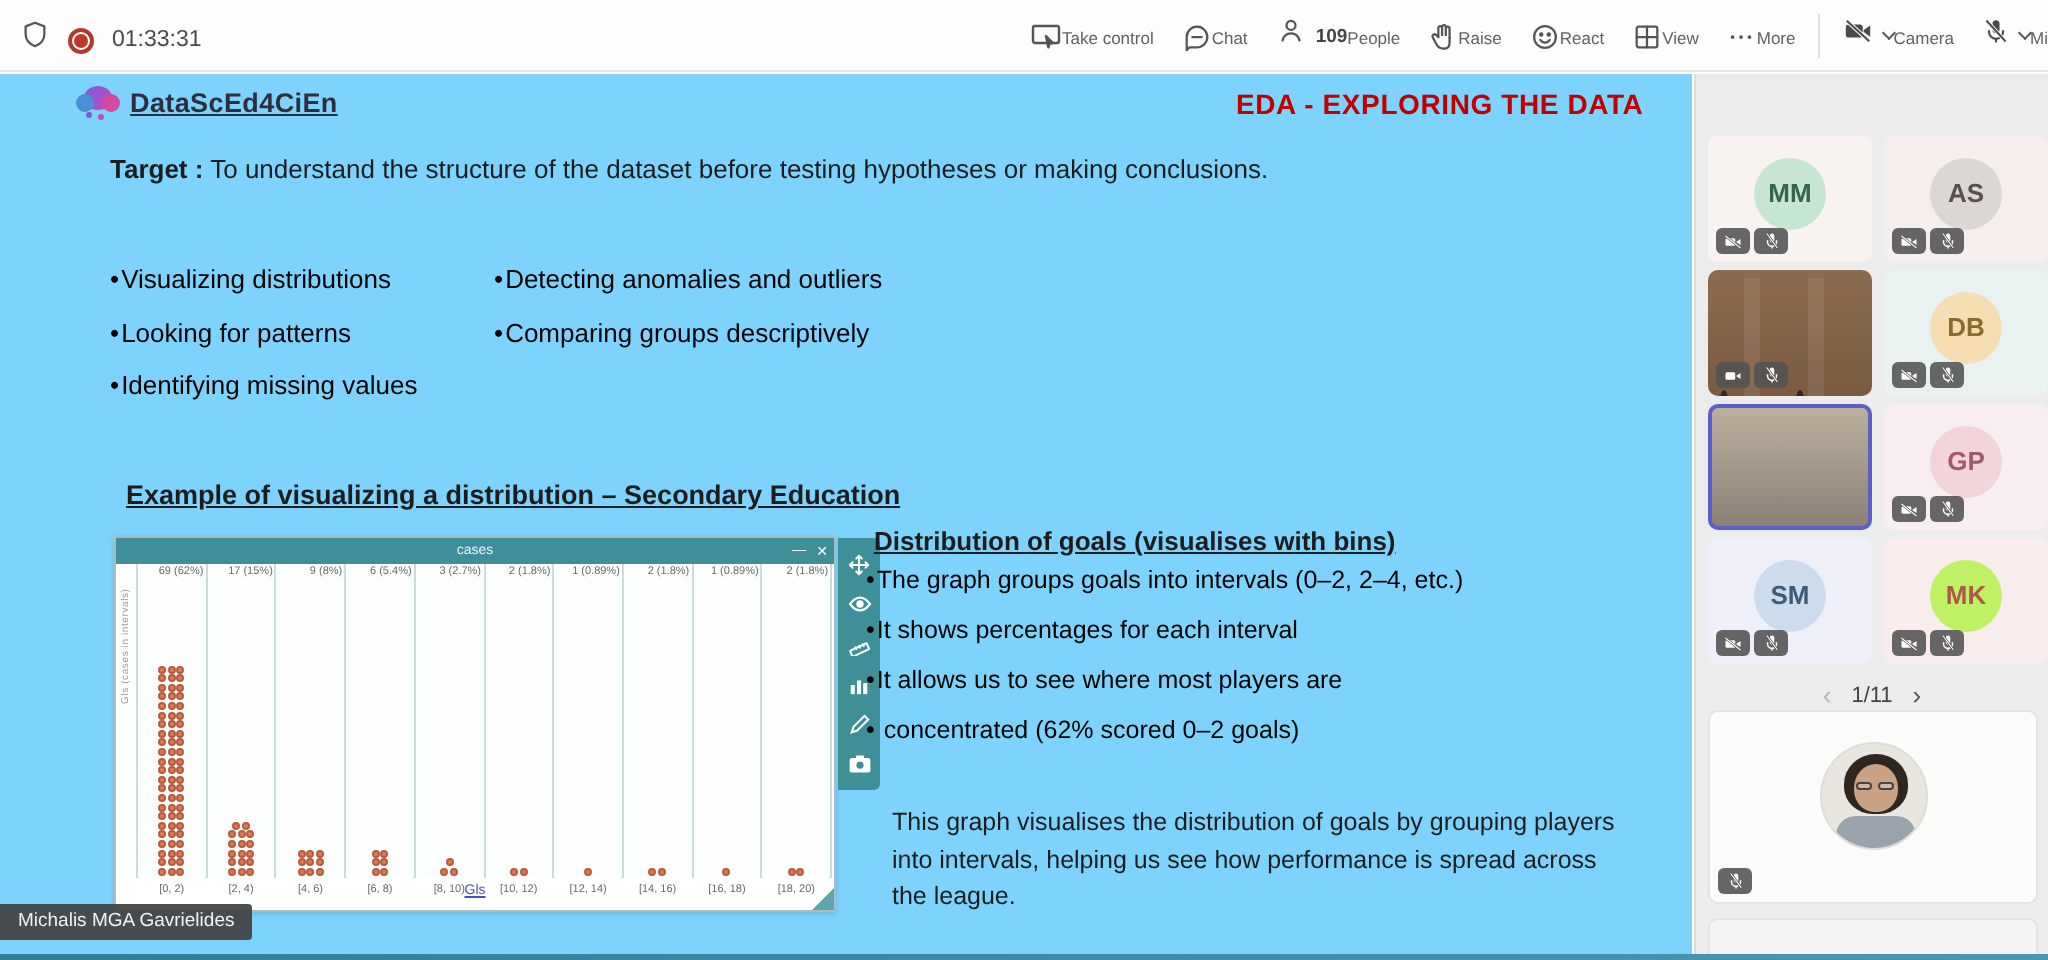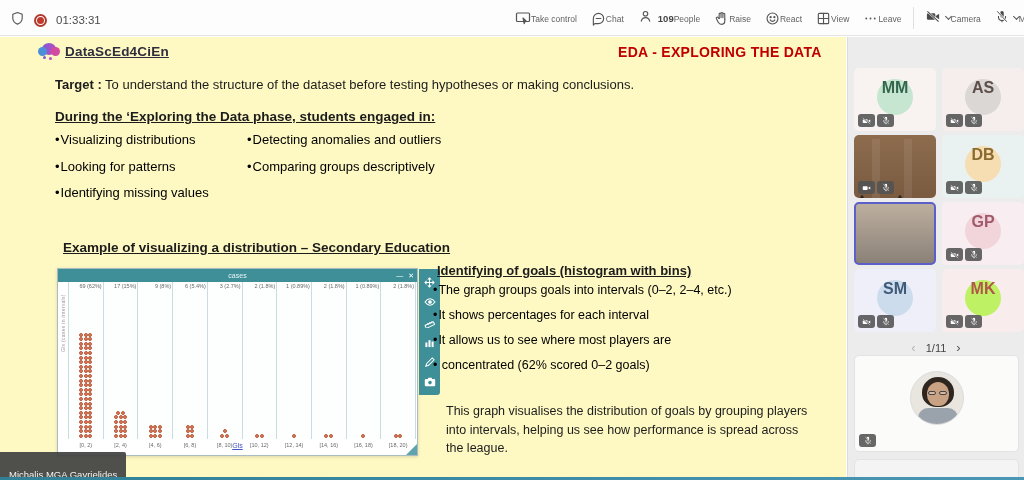--- a/index.html
+++ b/index.html
@@ -14,21 +14,21 @@
   .tb-btn { display:flex; flex-direction:row; align-items:center; justify-content:center; height:36px; padding:0 7px; cursor:pointer; }
   .tb-btn .ic { height:16px; display:flex; align-items:center; justify-content:center; gap:3px; }
   .tb-btn .lbl { font-size:8.5px; color:#616161; margin-top:1px; white-space:nowrap; }
   .tb-sep { width:1px; height:22px; background:#e0e0e0; margin:0 4px; }
   .count-badge { font-size:9.5px; font-weight:bold; color:#444; margin-left:2px; }
   .chev { width:5px; height:5px; border-right:1.4px solid #555; border-bottom:1.4px solid #555; transform:rotate(45deg); margin-left:2px; margin-top:-3px; }
   .share-sq { width:14px; height:13px; background:#484848; border-radius:3px; color:#fff; font-size:9px; line-height:13px; text-align:center; font-weight:bold; }
   .leave-arc { width:15px; height:8px; border:3px solid #c4314b; border-top:none; border-radius:0 0 9px 9px; margin-top:4px; }
 
   
-  .main { position:absolute; top:37px; left:0; width:846px; bottom:0; background:#fef9c3; }
+  .main { position:absolute; top:37px; left:0; width:846px; bottom:0; background:#7dd3fc; }
   .slide-abs { position:absolute; color:#1c1c1c; }
 
   .logo-wrap { left:38px; top:6px; display:flex; align-items:center; gap:5px; }
   .logo-cloud { position:relative; width:22px; height:17px; }
   .logo-cloud i { position:absolute; border-radius:50%; }
   .logo-text { font-size:13.5px; font-weight:bold; color:#2e2e3e; text-decoration:underline; letter-spacing:.2px; }
 
   .slide-title { left:618px; top:7px; font-size:14px; font-weight:bold; color:#c00000; letter-spacing:.3px; }
 
   .target-line { left:55px; top:40px; font-size:13px; }
@@ -41,21 +41,21 @@
   .bul-col .li::before { content:"•"; margin-right:1px; }
 
   .example-heading { left:63px; top:203px; font-size:13.5px; font-weight:bold; text-decoration:underline; }
 
   .dist-heading { left:437px; top:226px; font-size:13px; font-weight:bold; text-decoration:underline; }
   .dist-bullets { position:absolute; left:433px; top:246px; font-size:12.5px; }
   .dist-bullets .li { margin-bottom:11px; white-space:nowrap; }
   .dist-bullets .li::before { content:"•"; margin-right:1px; }
   .closing-par { left:446px; top:365px; width:372px; font-size:12.5px; line-height:18.5px; }
 
-  .name-tag { position:absolute; left:0; top:415px; height:18px; background:rgba(66,66,66,.93); color:#f2f2f2; font-size:9.5px; line-height:18px; padding:14px 9px; border-radius:0 2px 2px 0; z-index:5; }
+  .name-tag { position:absolute; left:0; top:415px; height:18px; background:rgba(66,66,66,.93); color:#f2f2f2; font-size:9.5px; line-height:18px; padding:0 9px; border-radius:0 2px 2px 0; z-index:5; }
 
   
   .chart-win { position:absolute; left:57px; top:231px; width:361px; height:188px; background:#fff; border:1px solid #a9bcc0; box-shadow:0 1px 3px rgba(0,0,0,.15); }
   .chart-titlebar { height:13px; background:#3e8f98; display:flex; align-items:center; position:relative; }
   .chart-title { flex:1; text-align:center; color:#eaf4f5; font-size:7px; }
   .chart-win-ctrls { position:absolute; right:3px; top:0; height:13px; display:flex; gap:5px; align-items:center; color:#fff; font-size:7px; }
   .plot { position:absolute; left:10px; right:1px; top:13px; height:157px; border-left:1px solid #c9dde0; }
   .bins { display:flex; height:100%; }
   .bin { flex:1; position:relative; border-right:1px solid #c9dde0; background:#fdfefe; display:flex; align-items:flex-end; justify-content:center; }
   .bin-count { position:absolute; top:1px; right:1px; font-size:5.5px; color:#6a6a6a; white-space:nowrap; }
@@ -67,21 +67,21 @@
   .x-axis-title { position:absolute; bottom:3px; left:0; right:0; text-align:center; }
   .x-axis-title span { color:#4352c6; font-size:7px; text-decoration:underline; cursor:pointer; }
   .resize-tri { position:absolute; right:0; bottom:0; width:0; height:0; border-left:11px solid transparent; border-bottom:11px solid #5ea3ad; }
   .inspector { position:absolute; left:361px; top:0; width:21px; height:126px; background:#3e8f98; border-radius:0 3px 3px 0; display:flex; flex-direction:column; align-items:center; justify-content:space-around; padding:3px 0; }
   .insp-ic { width:13px; height:13px; display:flex; align-items:center; justify-content:center; }
 
   
   .sidebar { position:absolute; top:37px; left:847px; width:177px; bottom:0; background:#ececec; border-left:1px solid #dcdcdc; }
   .tile { position:absolute; border-radius:5px; overflow:hidden; cursor:pointer; background:#f7f1ef; }
   .tile.small { width:82px; height:63px; }
-  .avatar-circle { position:absolute; left:50%; top:46%; transform:translate(-50%,-50%); width:36px; height:36px; border-radius:50%; display:flex; align-items:flex-start; justify-content:center; font-size:16px; font-weight:bold; }
+  .avatar-circle { position:absolute; left:50%; top:46%; transform:translate(-50%,-50%); width:36px; height:36px; border-radius:50%; display:flex; align-items:center; justify-content:center; font-size:13px; font-weight:bold; }
   .badges { position:absolute; left:4px; bottom:4px; display:flex; gap:2px; }
   .badge { background:rgba(82,82,82,.88); border-radius:3px; width:17px; height:13px; display:flex; align-items:center; justify-content:center; }
   .pager { position:absolute; left:0; right:0; top:303px; display:flex; align-items:center; justify-content:center; gap:10px; font-size:11px; color:#444; }
   .pg-arrow { font-size:13px; cursor:pointer; }
   .pg-prev { color:#b5b5b5; }
   .pg-next { color:#555; }
 
   
   .vid-two { background:linear-gradient(180deg,#8d6c4e 0%,#7a5b40 100%); }
   .vid-two .panel { position:absolute; top:4px; bottom:0; width:8px; background:rgba(255,255,255,.08); }
@@ -176,21 +176,21 @@
       <span class="lbl">View</span>
     </div>
     <div class="tb-btn">
       <span class="ic">
         <svg width="15" height="15" viewBox="0 0 16 16">
             <circle cx="3.5" cy="8" r="1" fill="#555"></circle>
             <circle cx="8" cy="8" r="1" fill="#555"></circle>
             <circle cx="12.5" cy="8" r="1" fill="#555"></circle>
           </svg>
       </span>
-      <span class="lbl">Leave</span>
+      <span class="lbl">More</span>
     </div>
     <div class="tb-sep"></div>
     <div class="tb-btn">
       <span class="ic">
         <span>
           <svg width="16" height="15" viewBox="0 0 16 16">
               <rect x="1.5" y="4.5" width="9" height="7" rx="1.5" fill="#4a4a4a"></rect>
               <path d="M11 7.5 14.5 5v6L11 8.5z" fill="#4a4a4a"></path>
               <line x1="2" y1="2.5" x2="14" y2="13.5" stroke="#fff" stroke-width="2.2"></line>
               <line x1="2" y1="2.5" x2="14" y2="13.5" stroke="#4a4a4a" stroke-width="1.1"></line>
@@ -243,21 +243,20 @@
     </span>
     <span class="logo-text">DataScEd4CiEn</span>
   </div>
 
   <div class="slide-abs slide-title">EDA - EXPLORING THE DATA</div>
 
   <div class="slide-abs target-line">
     <b>Target :</b><span> To understand the structure of the dataset before testing hypotheses or making conclusions.</span>
   </div>
 
-  <div class="slide-abs phase-heading">During the ‘Exploring the Data phase, students engaged in:</div>
 
   <div class="bul-col" style="left:55px; top:95px;">
       <div class="li">Visualizing distributions</div>
       <div class="li">Looking for patterns</div>
       <div class="li">Identifying missing values</div>
     </div>
   <div class="bul-col" style="left:247px; top:95px;">
       <div class="li">Detecting anomalies and outliers</div>
       <div class="li">Comparing groups descriptively</div>
     </div>
@@ -570,21 +569,21 @@
           <svg width="12" height="10" viewBox="0 0 12 10">
             <rect x=".8" y="2" width="10.4" height="7.2" rx="1" fill="#fff"></rect>
             <rect x="4" y=".8" width="4" height="2" rx=".5" fill="#fff"></rect>
             <circle cx="6" cy="5.6" r="1.8" fill="#3e8f98"></circle>
           </svg>
         </span>
     </div>
     <div class="resize-tri"></div>
   </div>
 
-  <div class="slide-abs dist-heading">Identifying of goals (histogram with bins)</div>
+  <div class="slide-abs dist-heading">Distribution of goals (visualises with bins)</div>
   <div class="dist-bullets">
       <div class="li">The graph groups goals into intervals (0–2, 2–4, etc.)</div>
       <div class="li">It shows percentages for each interval</div>
       <div class="li">It allows us to see where most players are</div>
       <div class="li"> concentrated (62% scored 0–2 goals)</div>
     </div>
   <div class="slide-abs closing-par">This graph visualises the distribution of goals by grouping players into intervals, helping us see how performance is spread across the league.</div>
 
   <div class="name-tag">Michalis MGA Gavrielides</div>
 </div>

